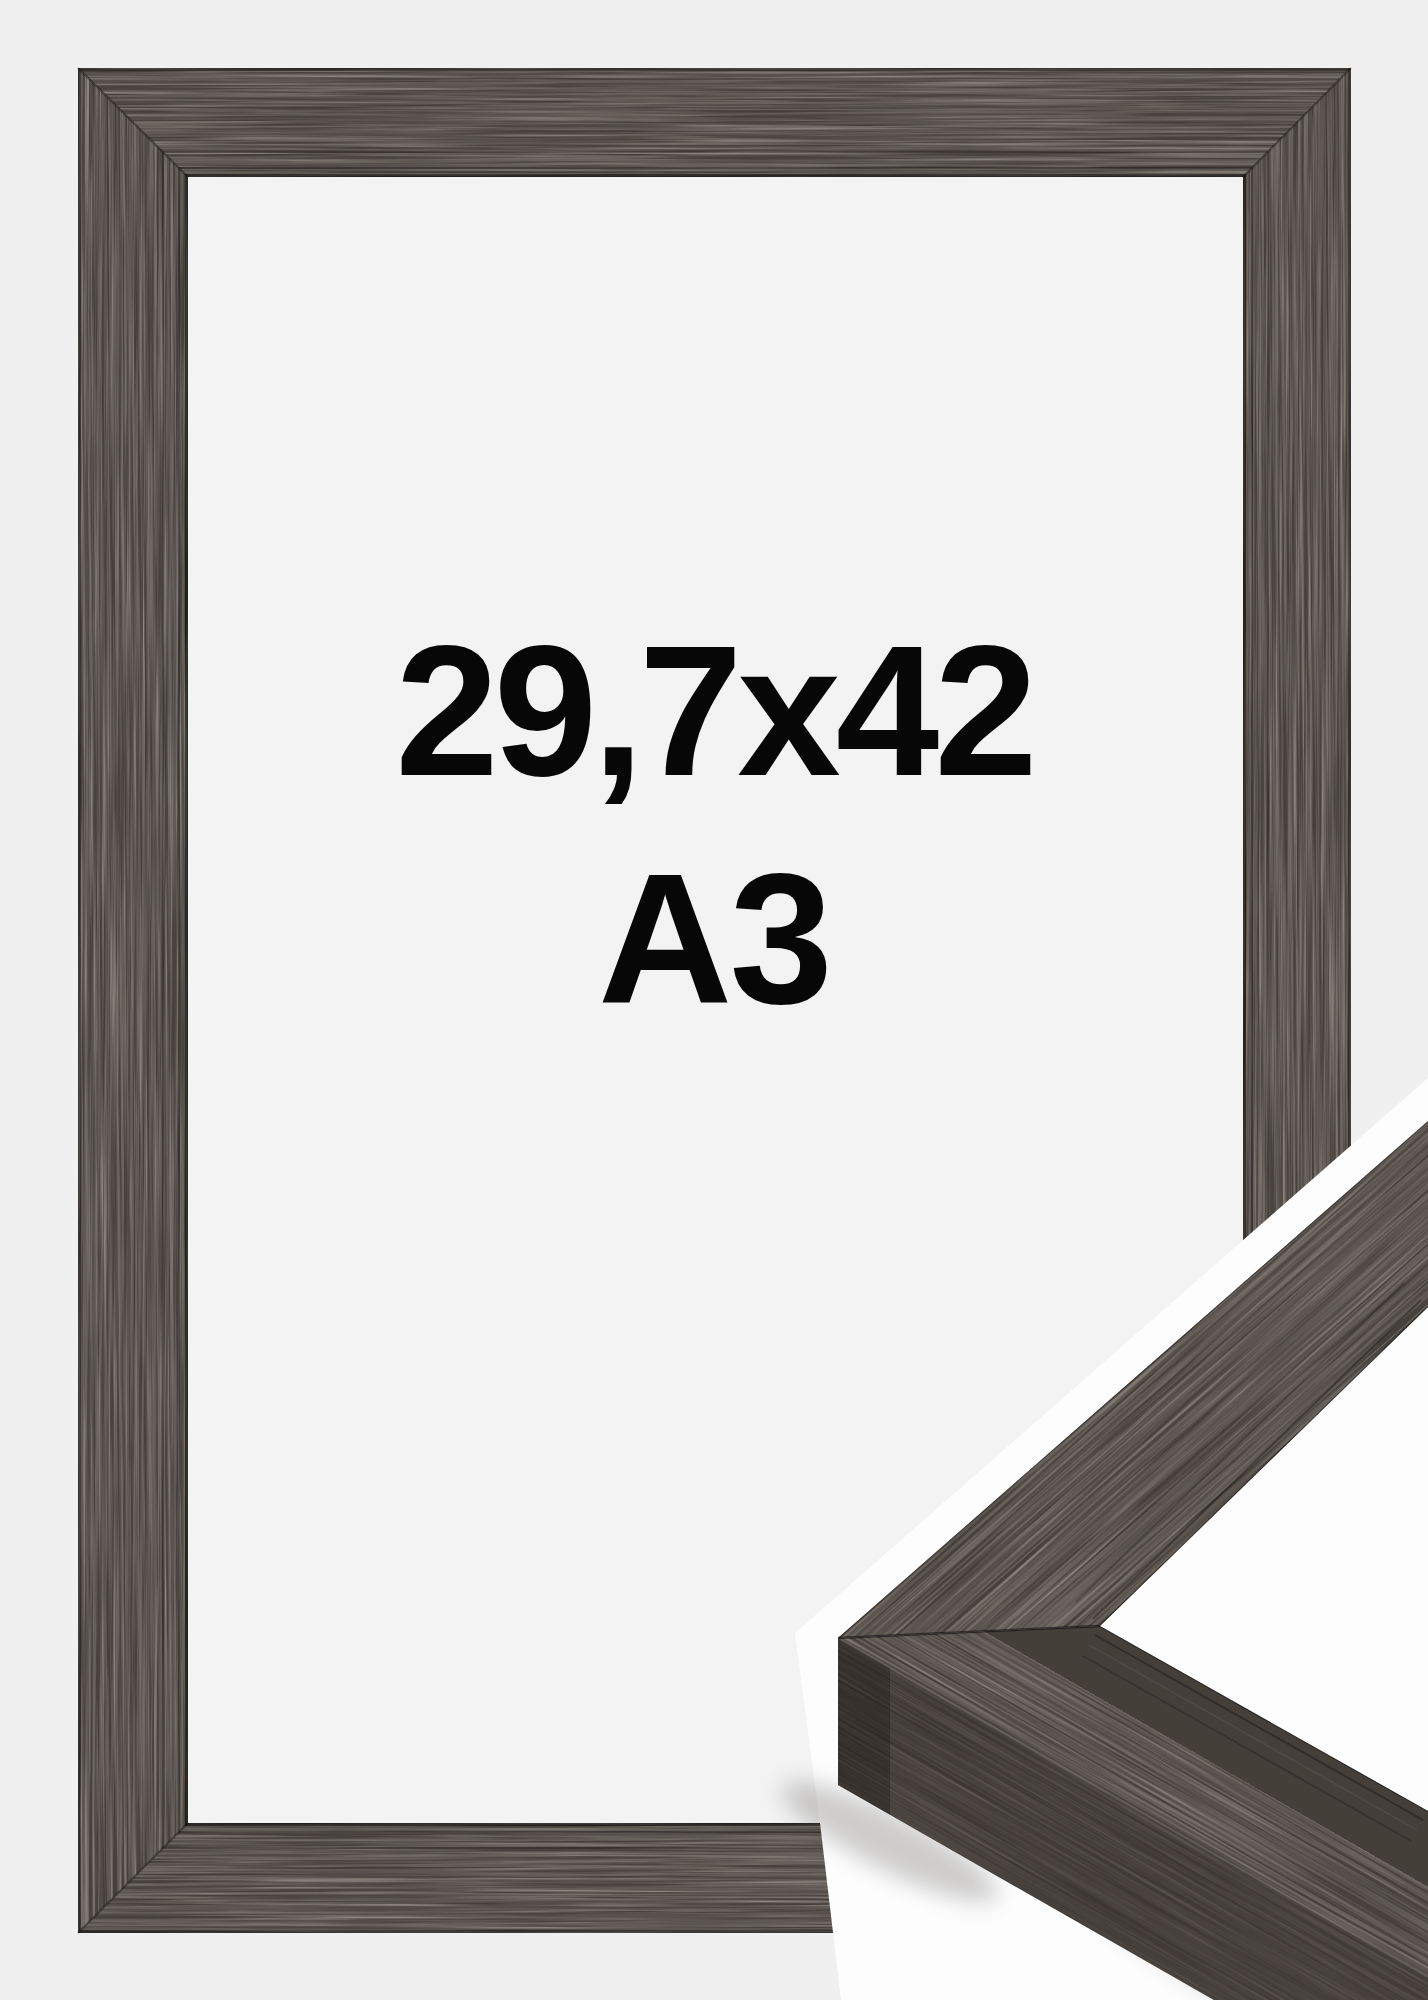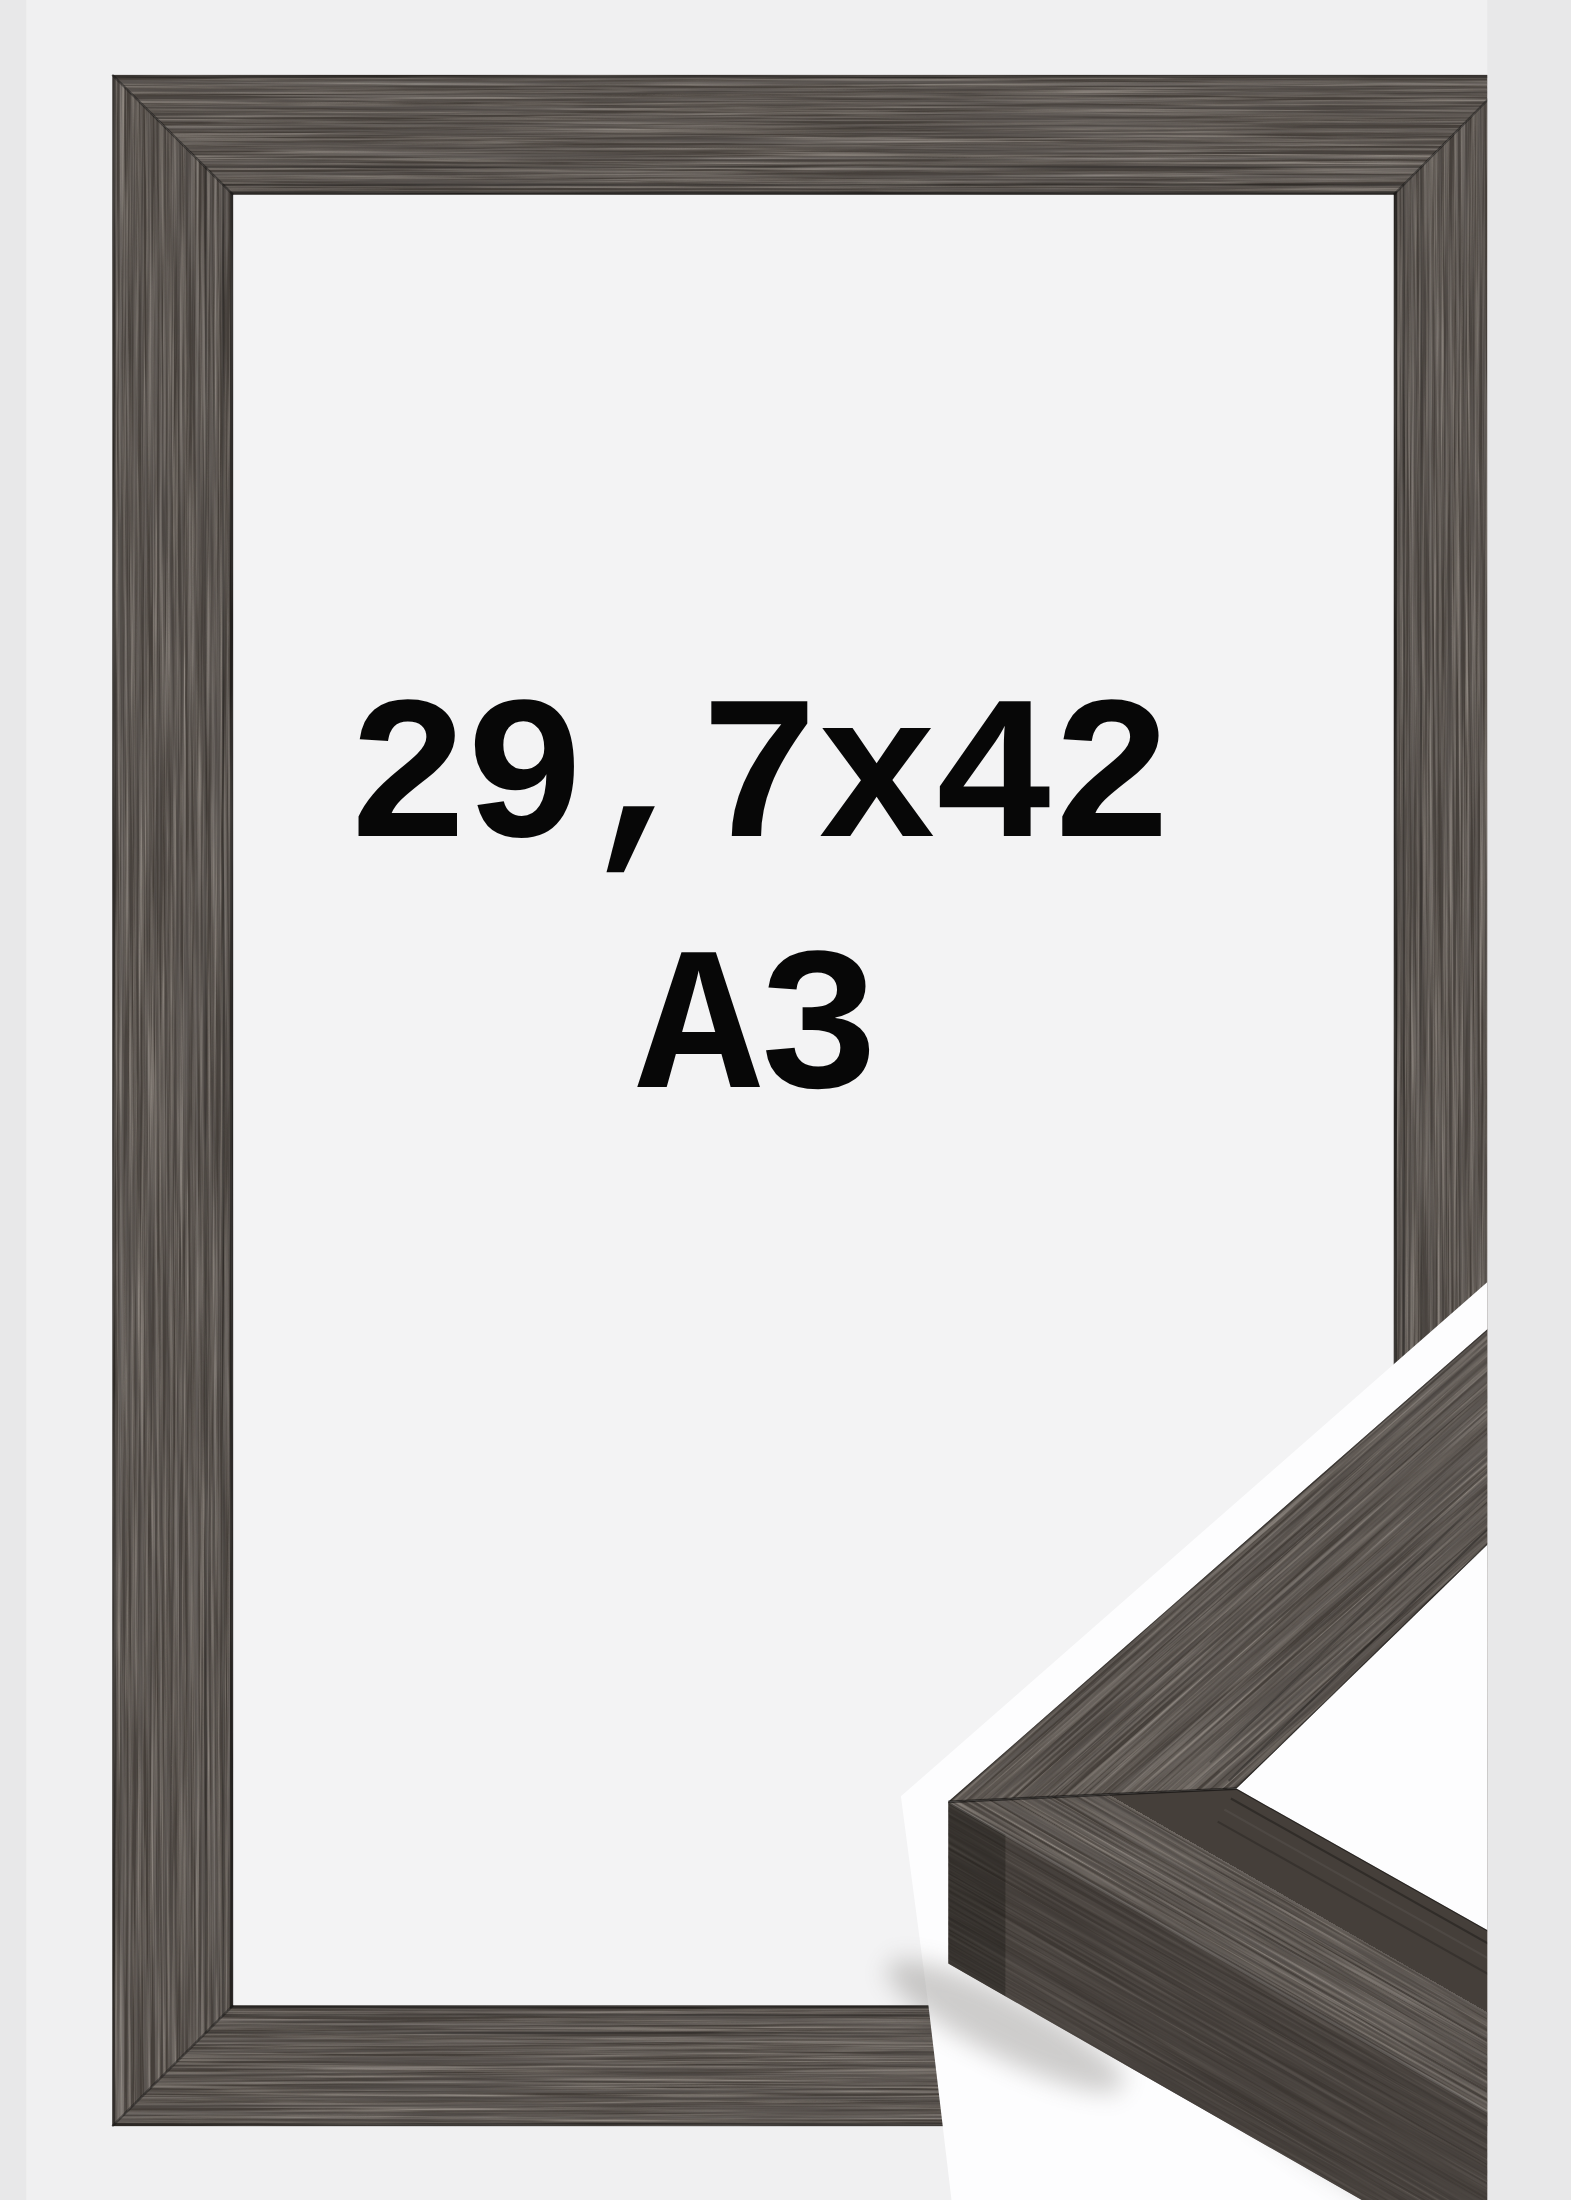--- a/index.html
+++ b/index.html
@@ -1,23 +1,22 @@
 <!DOCTYPE html>
 <html style="--background: #f0f0f1; --frame-opening: #f3f3f4; --overlay-white: #fdfdfe; --wood-base: #453f3a; --wood-side: #37322e; --wood-light-streak: #95897e; --wood-dark-streak: #1d1a18; --text-color: #070707;"><head>
 <meta charset="utf-8">
 <title>29,7x42 (A3)</title>
 <style>
   html,body{margin:0;padding:0;background:#e8e8e9;}
   .stage{
     position:relative;
-    width:1328px;height:2000px;
+    width:1428px;height:2000px;
     overflow:hidden;
     background:var(--background,#f0f0f1);
-    font-family:Liberation Mono, monospace;
-    margin-left:24px;
+    font-family:Liberation Sans, sans-serif;
   }
   .stage svg{position:absolute;left:0;top:0;display:block;}
   .label-wrap{
     position:absolute;left:0;top:618px;width:100%;
     text-align:center;
     color:var(--text-color,#070707);
     font-weight:700;
     user-select:none;
   }
   .size-line{font-size:186px;line-height:1;letter-spacing:-5px;}

